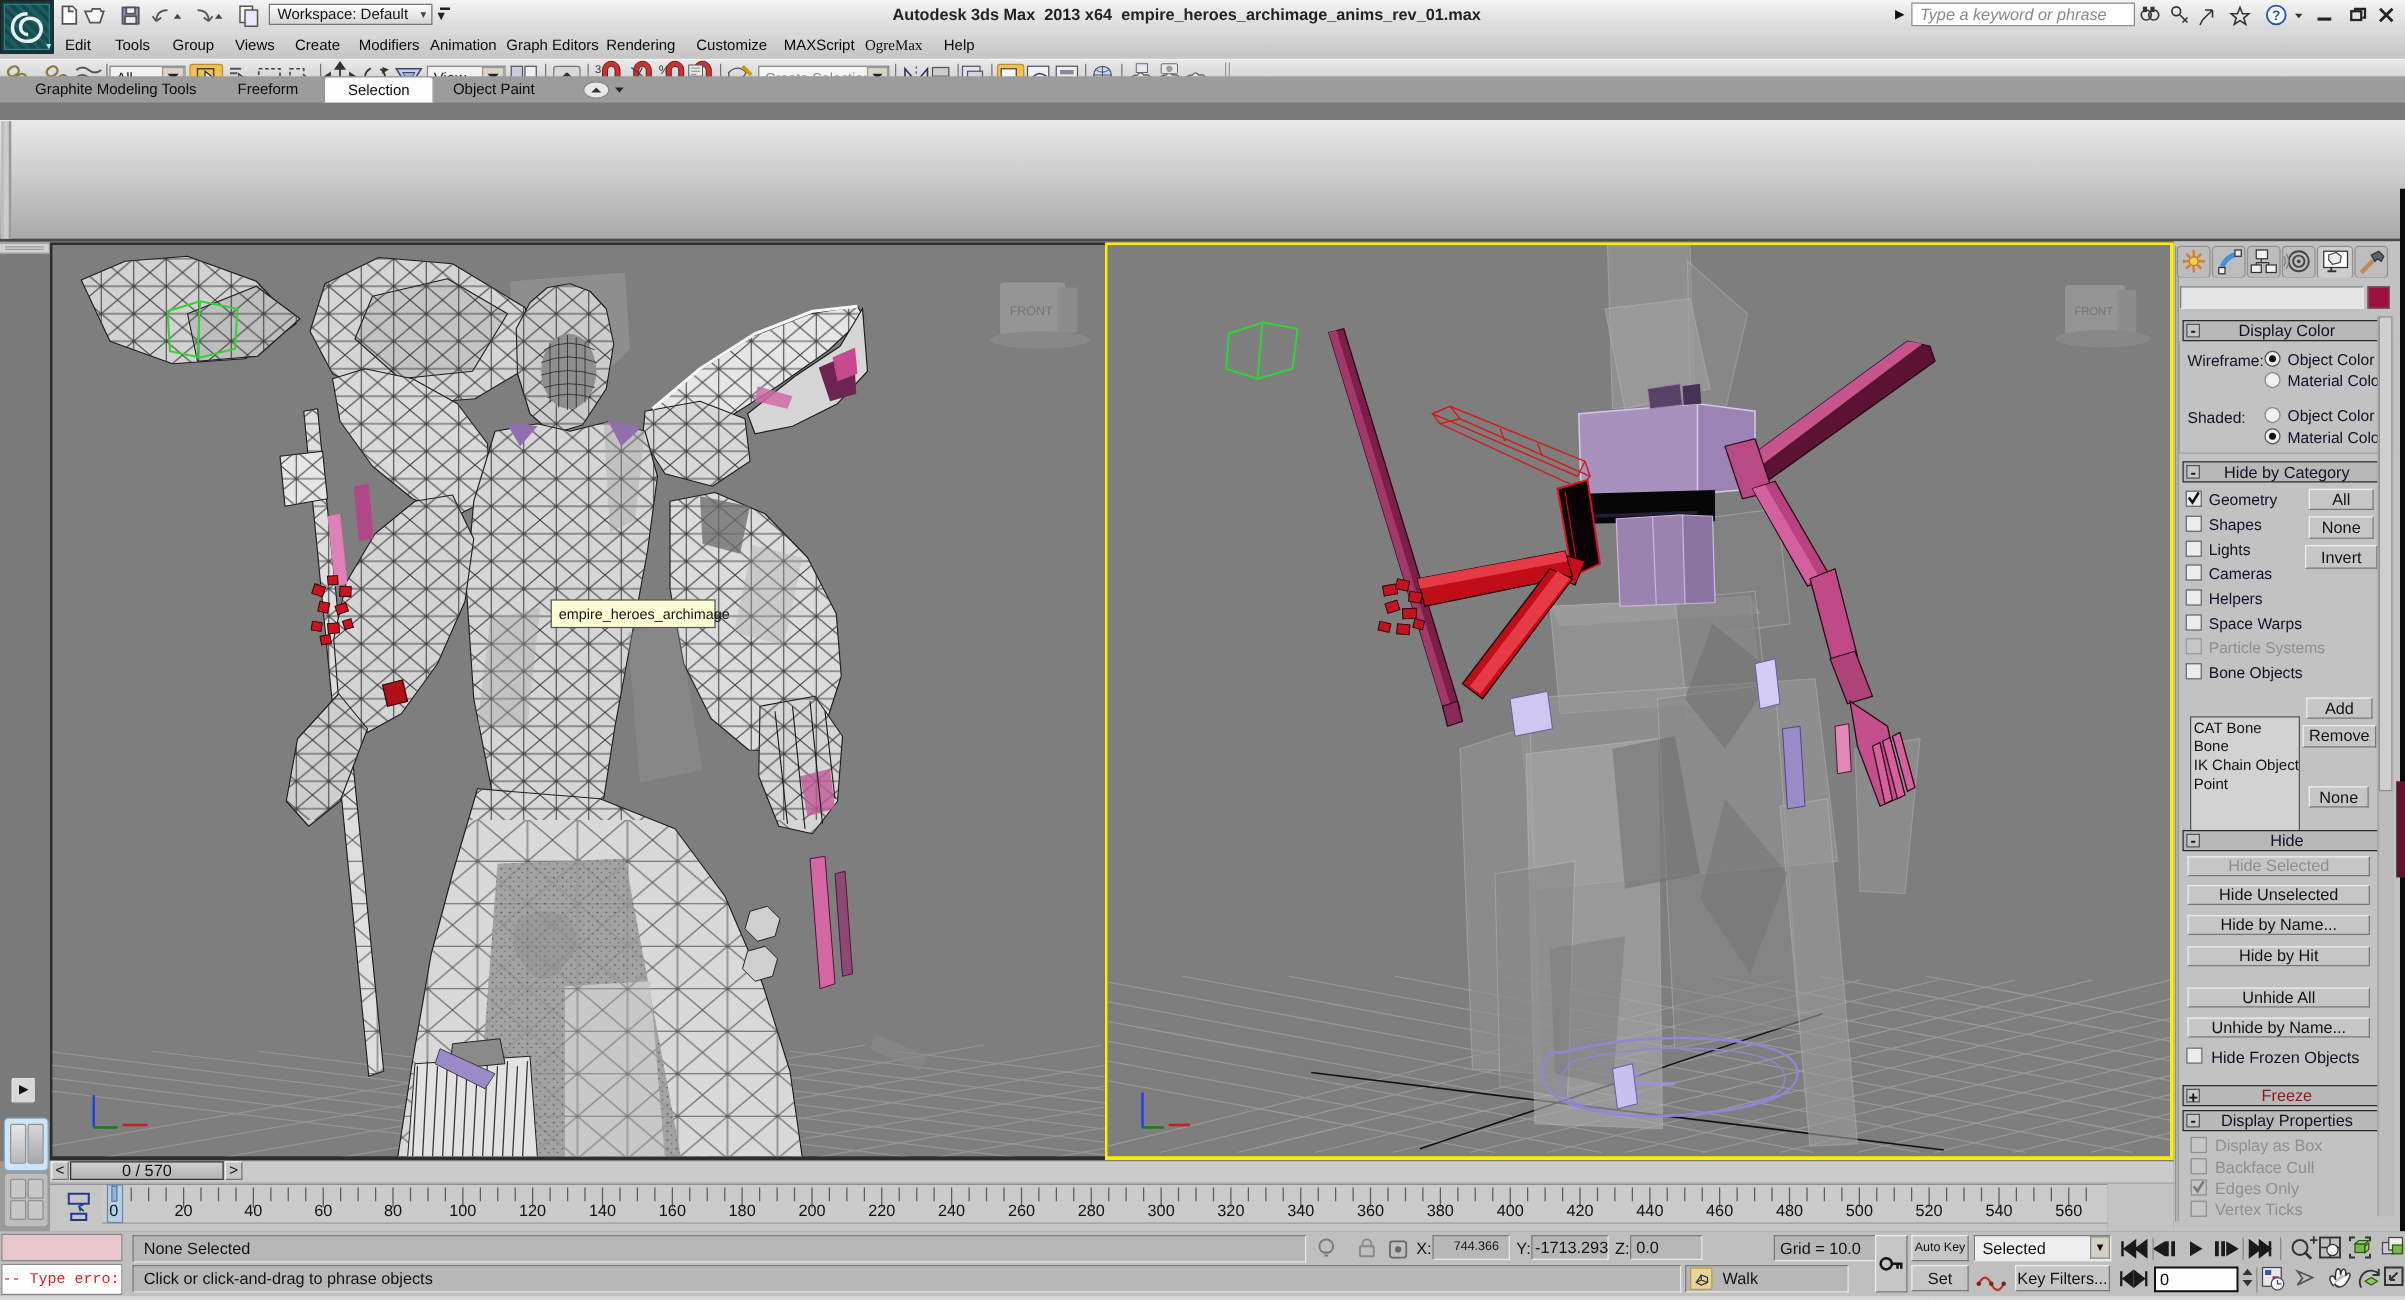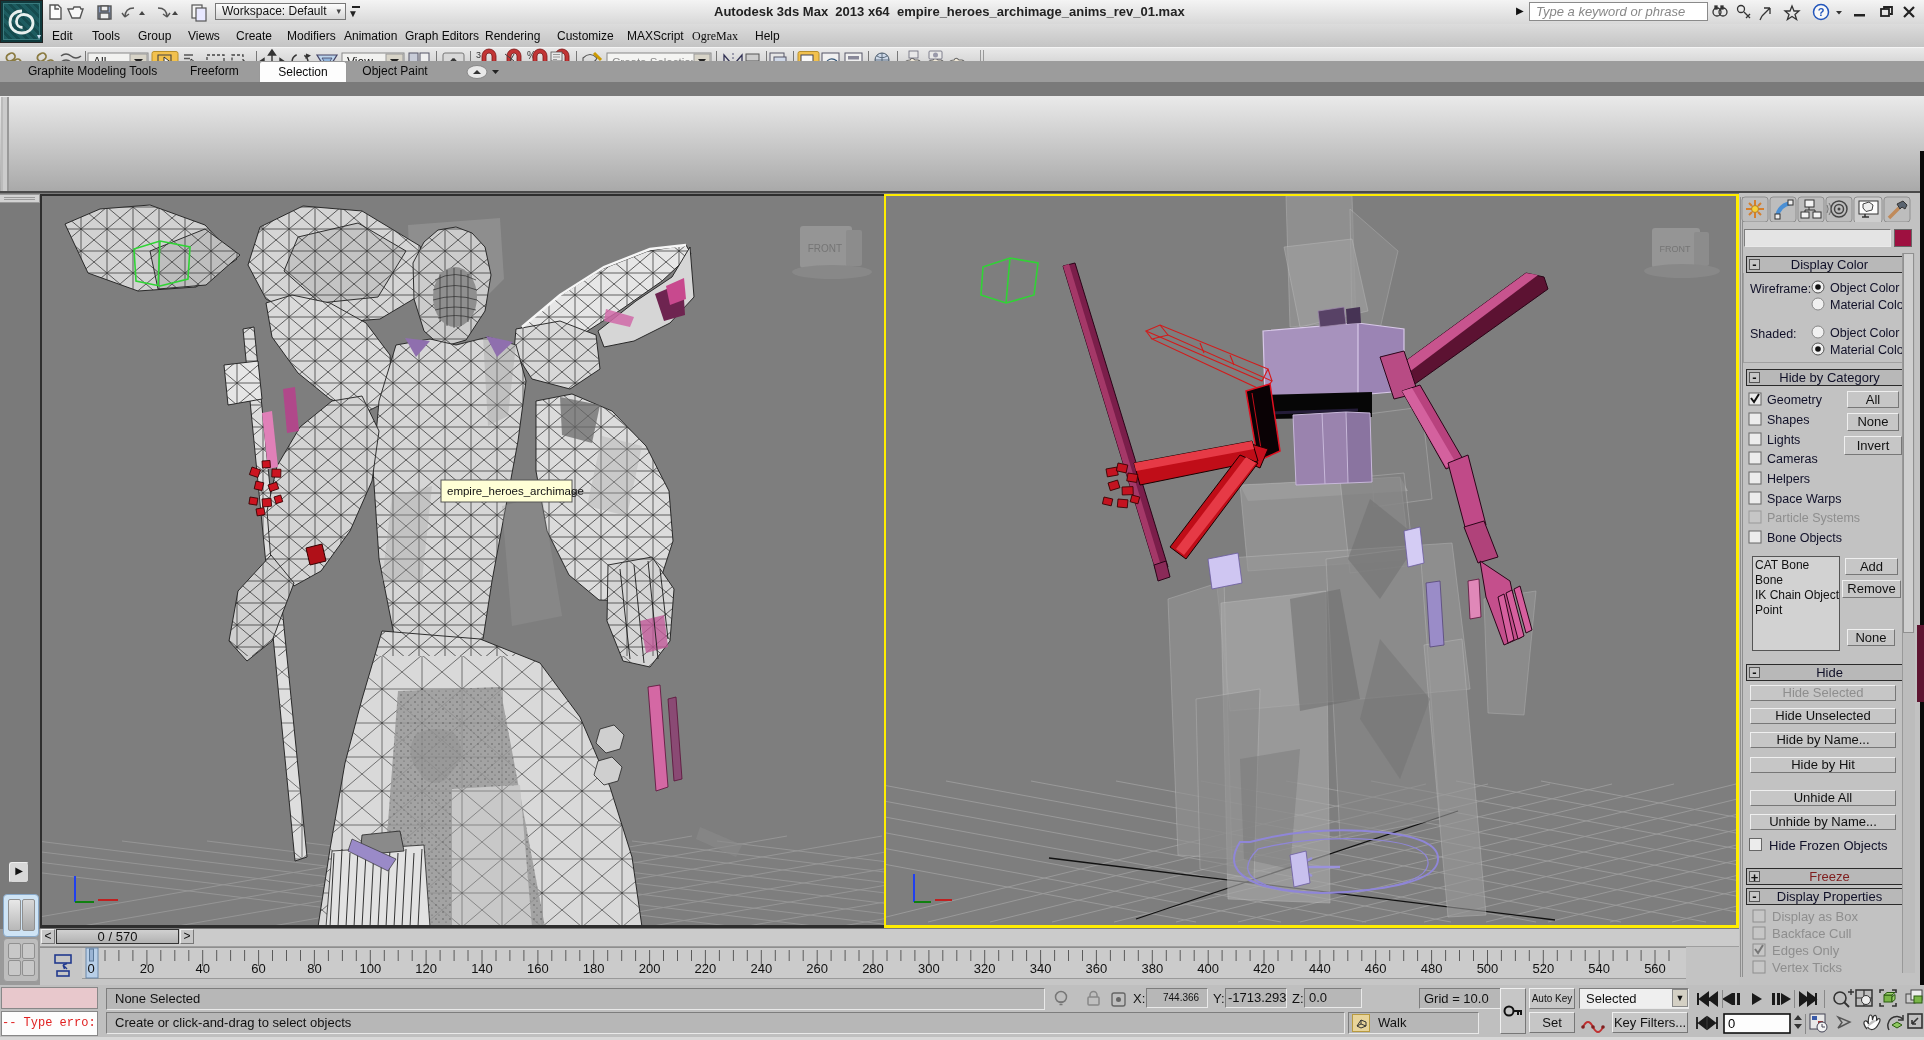--- a/index.html
+++ b/index.html
@@ -651,21 +651,21 @@
         <text x="20" y="74">Cameras</text>
         <text x="20" y="94">Helpers</text>
         <text x="20" y="114">Space Warps</text>
         <text x="20" y="133" fill="#8e8e8e">Particle Systems</text>
         <text x="20" y="153">Bone Objects</text>
       </g>
     </svg>
     <div class="abs btn" style="left:108px;top:198px;width:52px;height:17px;line-height:15px;">All</div>
     <div class="abs btn" style="left:108px;top:220px;width:52px;height:18px;line-height:16px;">None</div>
     <div class="abs btn" style="left:105px;top:243px;width:58px;height:19px;line-height:17px;">Invert</div>
-    <div class="abs" style="left:13px;top:363px;width:88px;height:95px;background:#d2d2d2;border:1px solid #555;font-size:12px;line-height:15px;padding:1px 2px;white-space:nowrap;overflow:hidden;">CAT Bone<br>Bone<br>IK Chain Object<br>Point</div>
+    <div class="abs" style="left:13px;top:380px;width:88px;height:95px;background:#d2d2d2;border:1px solid #555;font-size:12px;line-height:15px;padding:1px 2px;white-space:nowrap;overflow:hidden;">CAT Bone<br>Bone<br>IK Chain Object<br>Point</div>
     <div class="abs btn" style="left:106px;top:365px;width:53px;height:17px;line-height:15px;">Add</div>
     <div class="abs btn" style="left:103px;top:387px;width:59px;height:18px;line-height:16px;">Remove</div>
     <div class="abs btn" style="left:108px;top:436px;width:48px;height:17px;line-height:15px;">None</div>
 
     <div class="abs" style="left:7px;top:471px;width:167px;height:17px;background:#b8b8b8;border:1px solid #2a2a2a;">
       <div class="abs" style="left:2px;top:2px;width:11px;height:11px;border:1px solid #555;background:#c6c6c6;line-height:9px;text-align:center;font-weight:bold;">-</div>
       <div style="text-align:center;line-height:15px;color:#101028;">Hide</div>
     </div>
     <div class="abs btn" style="left:11px;top:492px;width:146px;height:16px;line-height:14px;color:#8e8e8e;">Hide Selected</div>
     <div class="abs btn" style="left:11px;top:515px;width:146px;height:16px;line-height:14px;">Hide Unselected</div>
@@ -887,21 +887,21 @@
       <div class="abs" style="left:4px;top:4px;width:13px;height:16px;background:#c8c8c8;border:1px solid #909090;border-radius:2px;"></div>
       <div class="abs" style="left:18px;top:4px;width:13px;height:16px;background:#c8c8c8;border:1px solid #909090;border-radius:2px;"></div>
       <div class="abs" style="left:4px;top:21px;width:13px;height:16px;background:#c8c8c8;border:1px solid #909090;border-radius:2px;"></div>
       <div class="abs" style="left:18px;top:21px;width:13px;height:16px;background:#c8c8c8;border:1px solid #909090;border-radius:2px;"></div>
     </div>
   </div>
   <div class="abs" id="statusbar">
     <div class="abs" style="left:1px;top:2px;width:97px;height:22px;background:#e8c8cc;border:1px solid #888;"></div>
     <div class="abs" style="left:1px;top:26px;width:97px;height:25px;background:#fdfdfd;border:1px solid #888;color:#e02020;font-family:'Liberation Mono',monospace;font-size:12px;line-height:23px;">-- Type erro:</div>
     <div class="abs sunken" style="left:106px;top:3px;width:939px;height:22px;line-height:20px;padding-left:8px;font-size:13px;">None Selected</div>
-    <div class="abs sunken" style="left:106px;top:27px;width:1239px;height:22px;line-height:20px;padding-left:8px;font-size:13px;">Create or click-and-drag to select objects</div>
+    <div class="abs sunken" style="left:106px;top:27px;width:1239px;height:22px;line-height:20px;padding-left:8px;font-size:13px;">Click or click-and-drag to phrase objects</div>
     <svg class="abs" style="left:1050px;top:3px" width="80" height="22" xmlns="http://www.w3.org/2000/svg">
       <circle cx="11" cy="9" r="5.5" fill="none" stroke="#777" stroke-width="1.5"></circle>
       <path d="M9,14 h4 M9.5,16.5 h3" stroke="#777" stroke-width="1.5"></path>
       <rect x="38" y="9" width="11" height="8" rx="1" fill="none" stroke="#888" stroke-width="1.5"></rect>
       <path d="M40,9 v-2 a3.5,3.5 0 0 1 7,0 v2" fill="none" stroke="#888" stroke-width="1.5"></path>
       <rect x="62" y="5" width="13" height="13" rx="2" fill="none" stroke="#666" stroke-width="1.4"></rect>
       <circle cx="68.5" cy="11.5" r="2.5" fill="#666"></circle>
     </svg>
     <div class="abs" style="left:1133px;top:6px;font-size:13px;">X:</div>
     <div class="abs sunken" style="left:1146px;top:3px;width:62px;height:20px;line-height:18px;padding-left:16px;font-size:10px;">744.366</div>

